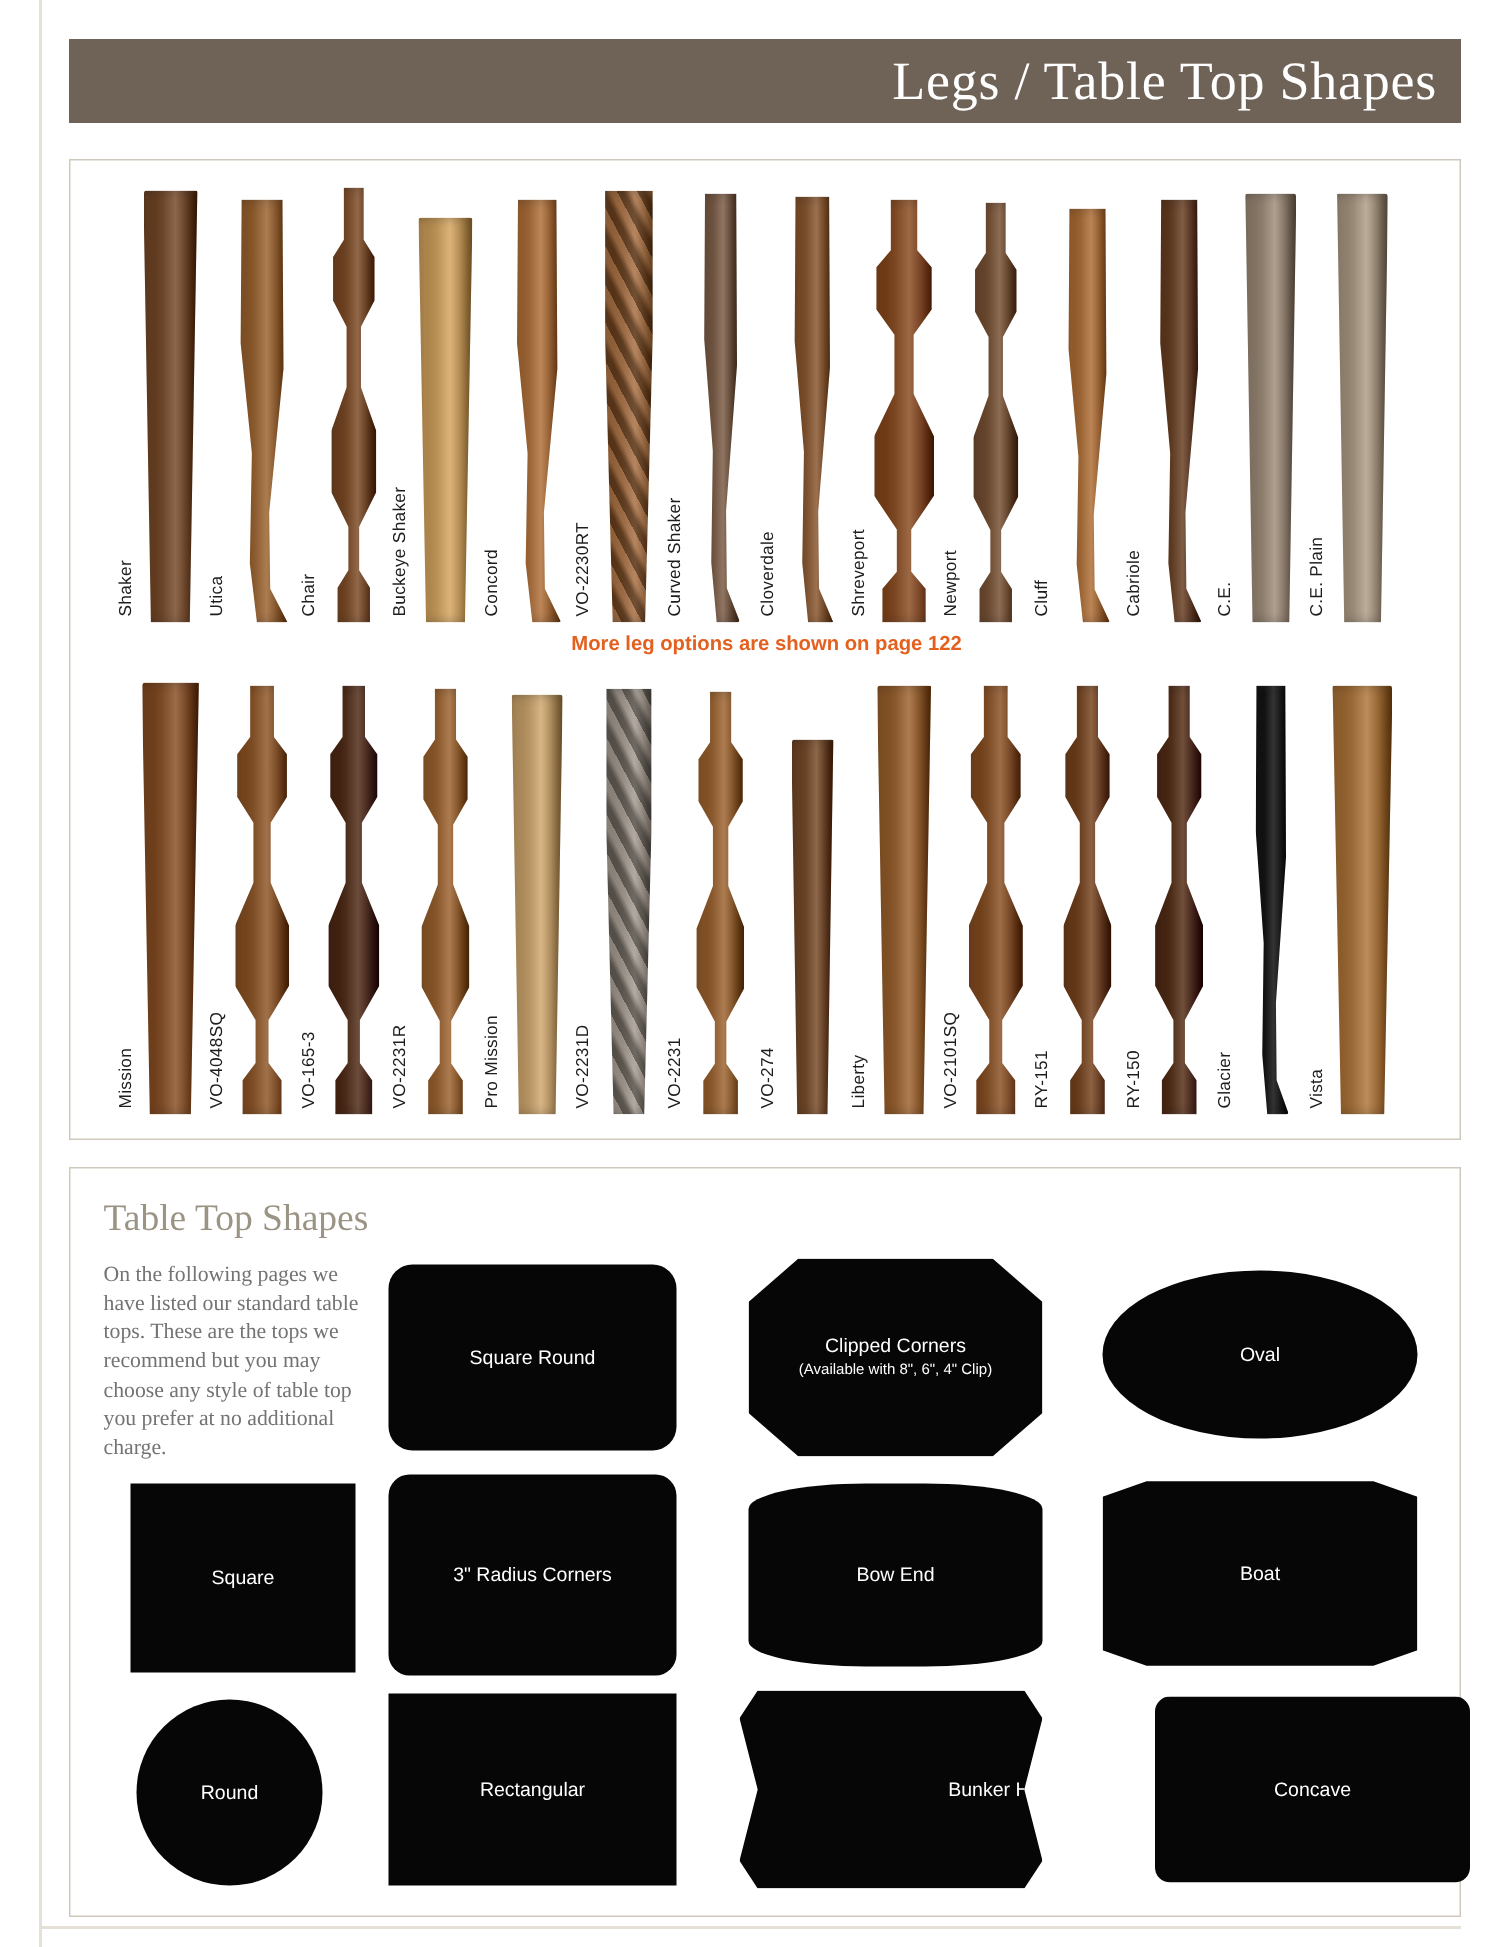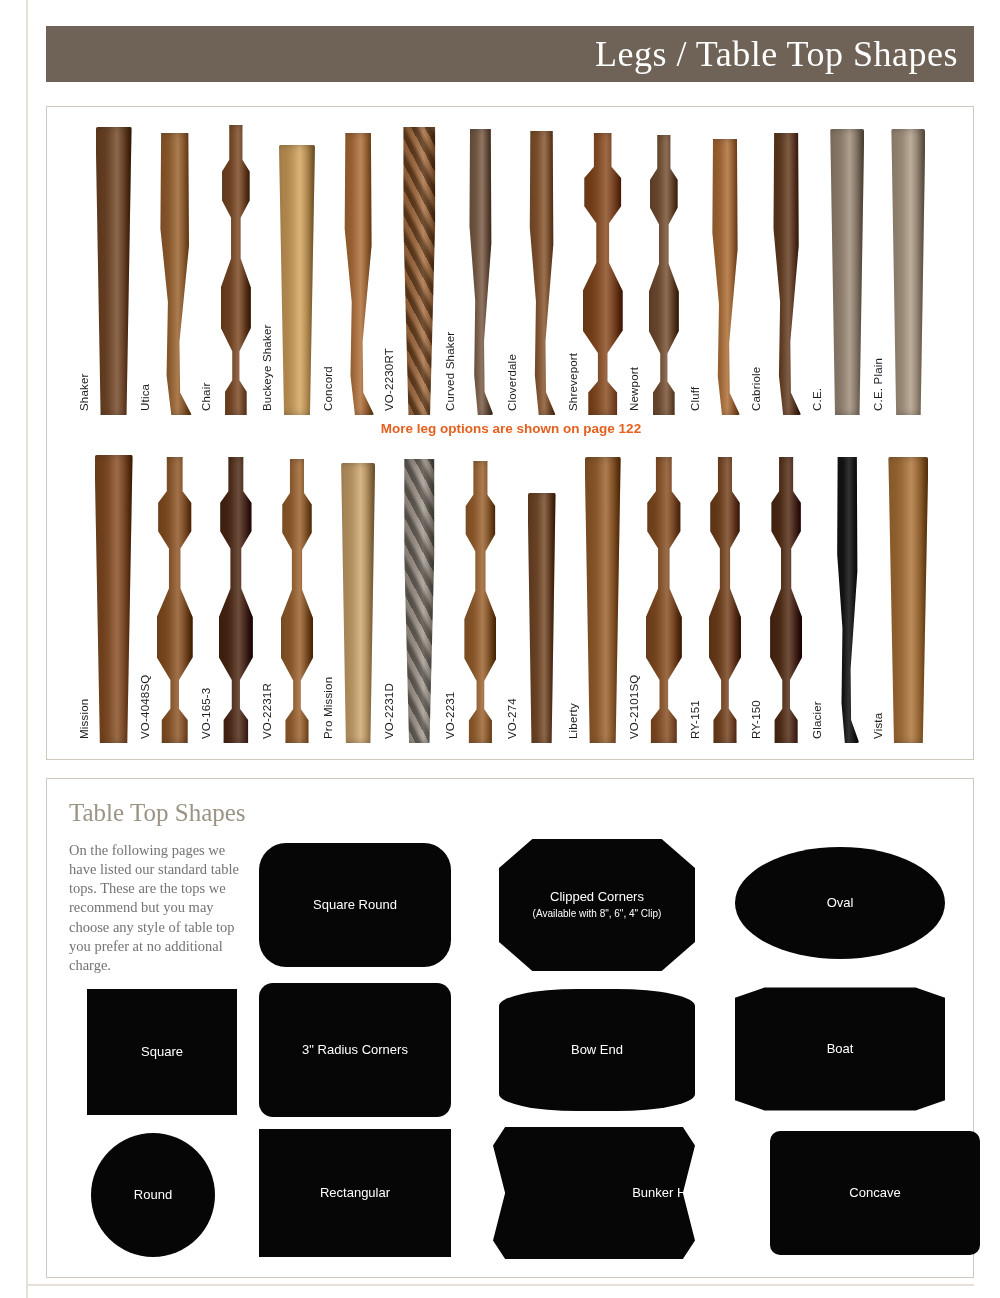--- a/index.html
+++ b/index.html
@@ -157,21 +157,21 @@
     font-size: 13px;
     line-height: 1.25;
   }
   .shape-cell .sub {
     display: block;
     font-size: 10px;
     margin-top: 3px;
   }
 
   
-  .sq-round   { border-radius: 27px; }
+  .sq-round   { border-radius: 16px; }
   .radius3    { border-radius: 14px; }
   .oval       { border-radius: 50% / 50%; }
   .round      { border-radius: 50%; }
   .square     { border-radius: 0; }
   .rect       { border-radius: 0; }
   .clipped {
     clip-path: polygon(17% 0, 83% 0, 100% 22%, 100% 78%, 83% 100%, 17% 100%, 0 78%, 0 22%);
   }
   .bowend {
     border-radius: 40% / 14%;

